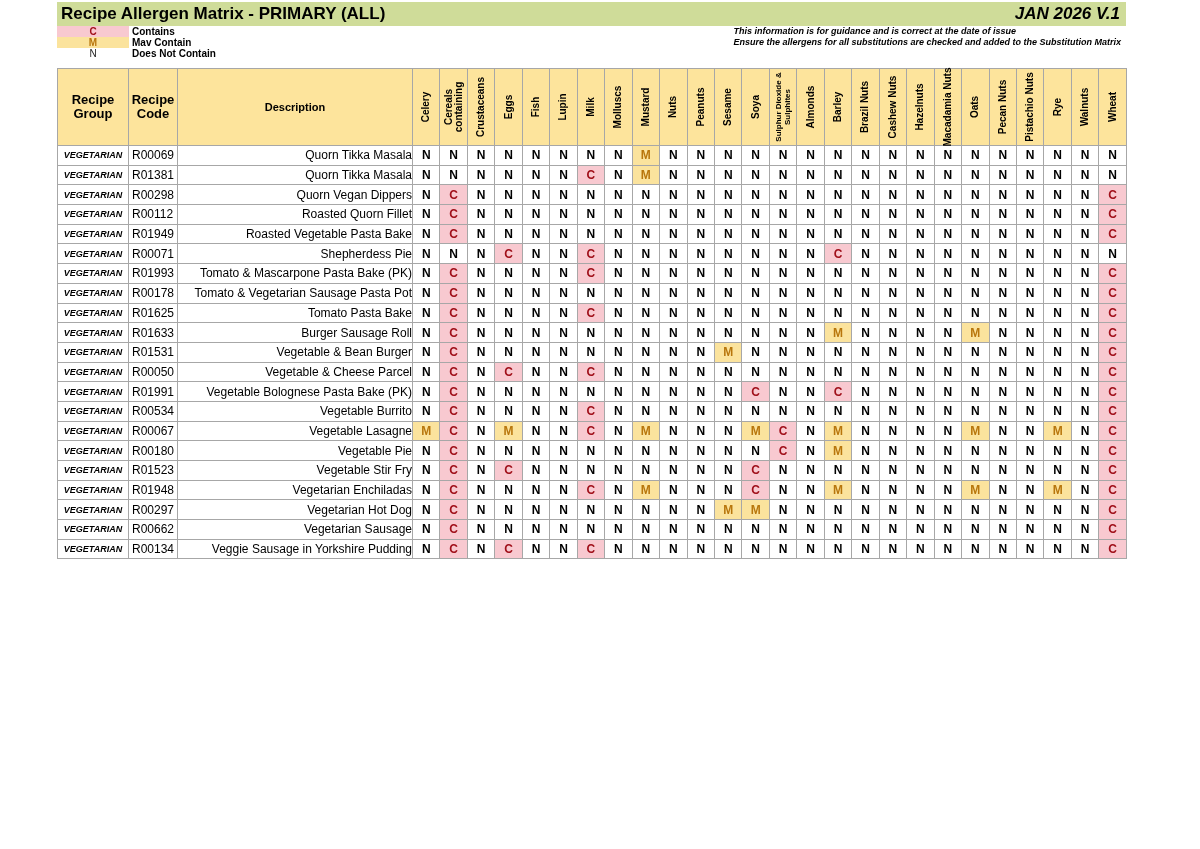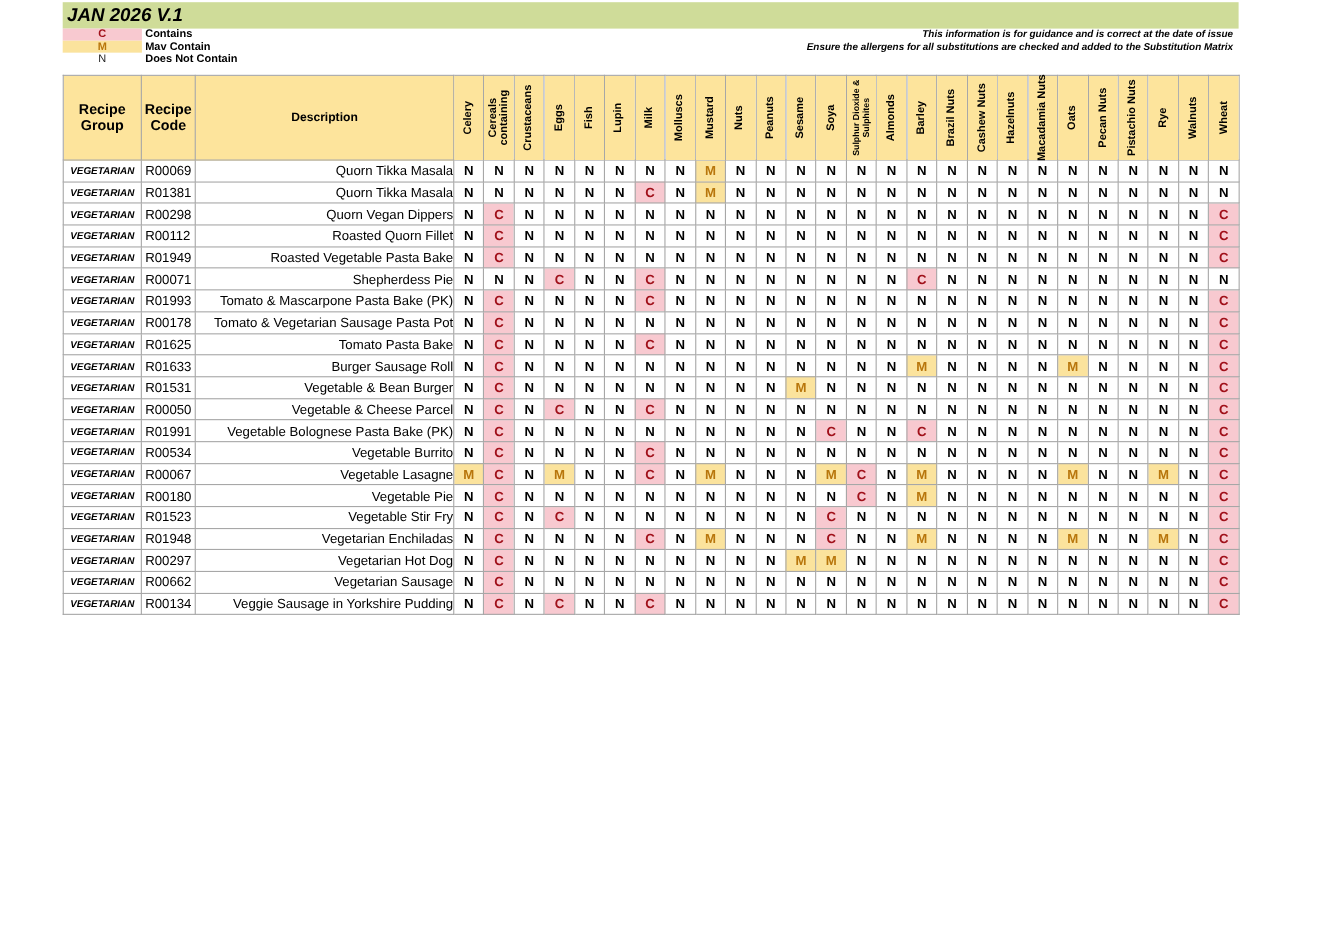--- a/index.html
+++ b/index.html
@@ -11,21 +11,21 @@
   }
   .title-bar .title { font-size: 17px; font-weight: bold; letter-spacing: 0px; }
   .title-bar .version { font-size: 17px; font-weight: bold; font-style: italic; }
   .legend { position: absolute; left: 57px; top: 26px; }
   .legend-row { display: flex; height: 11px; align-items: center; }
   .legend-code { width: 72px; text-align: center; font-size: 10px; font-weight: bold; line-height: 11px; }
   .legend-code.c { background: #f8c9d0; color: #a0101a; }
   .legend-code.m { background: #fbe39d; color: #b8760c; }
   .legend-code.n { background: #fff; color: #222; font-weight: normal; }
   .legend-label { font-size: 10px; font-weight: bold; padding-left: 3px; line-height: 11px; }
-  .notes { position: absolute; right: 79px; top: 26px; text-align: right; font-size: 9px; font-style: italic; font-weight: bold; line-height: 11px; }
+  .notes { position: absolute; right: 79px; top: 26px; font-size: 9px; font-style: italic; font-weight: bold; line-height: 11px; }
   table.matrix {
     position: absolute; left: 57px; top: 68px; border-collapse: collapse;
     table-layout: fixed; width: 1069px;
   }
   table.matrix th, table.matrix td { border: 1px solid #a7a7a7; padding: 0; }
   table.matrix thead th { background: #fde49c; height: 76px; font-weight: bold; }
   th.h-group, th.h-code { font-size: 13px; line-height: 14px; }
   th.h-desc { font-size: 11px; text-align: center; margin-top: 13px; }
   th.h-allergen { position: relative; }
   th.h-allergen .vt {
@@ -43,20 +43,21 @@
   td.val.M { background: #fbe39d; color: #b8760c; }
   td.val.N { background: #fff; color: #000; }
   col.c-group { width: 71px; }
   col.c-code { width: 49px; }
   col.c-desc { width: 235px; }
 </style>
 </head>
 <body>
 
 <div class="title-bar">
+  <span class="title">Recipe Allergen Matrix - PRIMARY (ALL)</span>
   <span class="version">JAN 2026 V.1</span>
 </div>
 
 <div class="legend">
   <div class="legend-row">
     <span class="legend-code c">C</span>
     <span class="legend-label">Contains</span>
   </div>
   <div class="legend-row">
     <span class="legend-code m">M</span>

